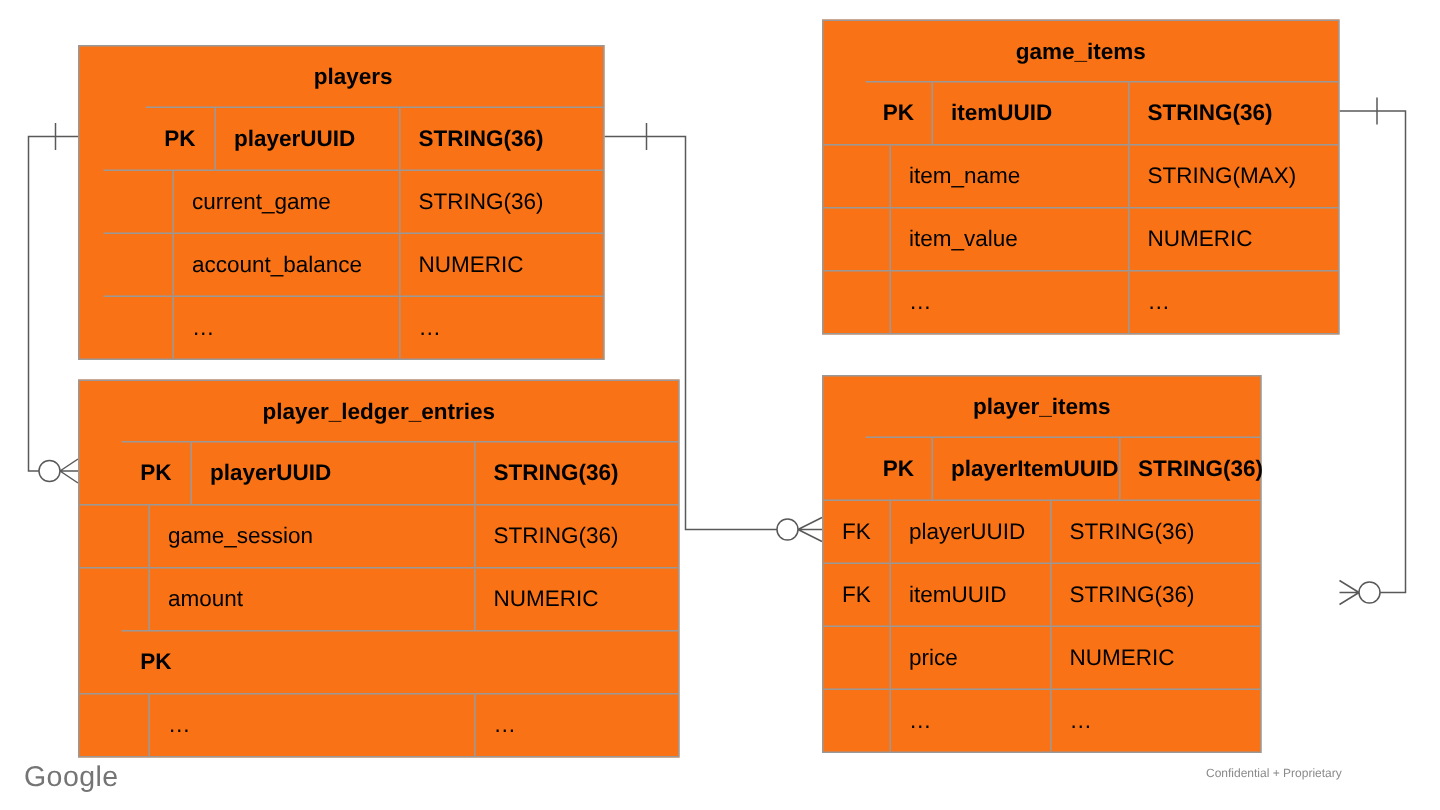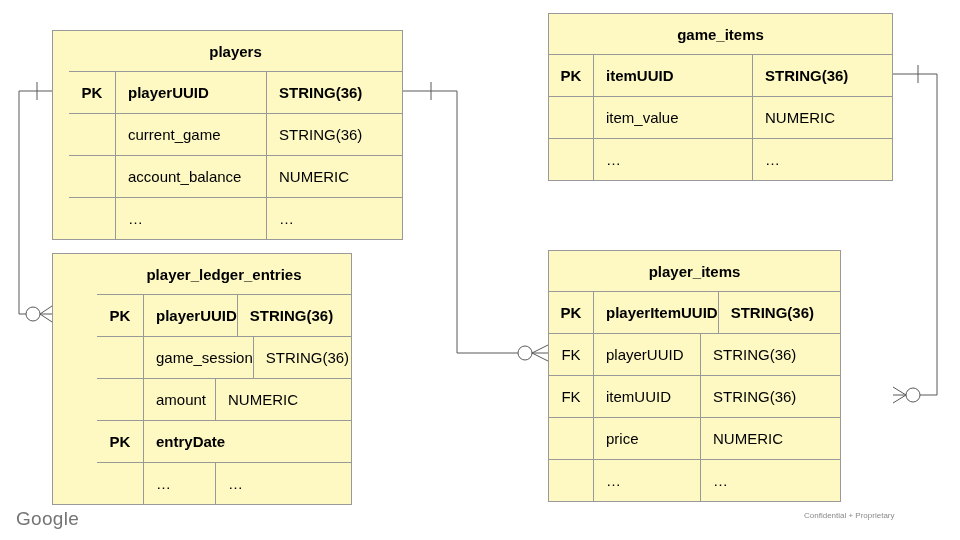--- a/index.html
+++ b/index.html
@@ -8,41 +8,41 @@
     background: #ffffff; overflow: hidden;
     font-family: "Liberation Sans", sans-serif;
     color: #000;
   }
   svg.connectors {
     position: absolute; left: 0; top: 0; width: 960px; height: 540px;
     pointer-events: none;
   }
   .erd-table {
     position: absolute; box-sizing: border-box;
-    background: #fef9c3; border: 1px solid #999999;
+    background: #f97316; border: 1px solid #999999;
   }
   .t-header {
     height: 40px; box-sizing: border-box;
     display: flex; align-items: center; justify-content: center;
     font-weight: bold; font-size: 15px;
   }
   .t-row {
     display: grid; height: 42px; font-size: 15px;
     box-sizing: border-box; border-top: 1px solid #999999;
   }
   .cols-left  .t-row { grid-template-columns: 46px 1fr 136px; }
   .cols-right .t-row { grid-template-columns: 44px 1fr 140px; }
   .t-row > div { display: flex; align-items: center; box-sizing: border-box; }
   .cell-key  { justify-content: center; }
   .cell-name, .cell-type { border-left: 1px solid #999999; padding-left: 12px; }
-  .t-row.bold { font-weight: bold; }
+  .t-row.bold { font-weight: bold; margin-left: 28px; }
 
   .tbl-players        { left: 52px;  top: 30px;  width: 351px; padding-left: 16px; }
   .tbl-game-items     { left: 548px; top: 13px;  width: 345px; }
-  .tbl-ledger         { left: 52px;  top: 253px; width: 300px; padding-left: 44px; }
+  .tbl-ledger         { left: 52px;  top: 253px; width: 401px; }
   .tbl-player-items   { left: 548px; top: 250px; width: 293px; }
 
   .google-logo {
     position: absolute; left: 16px; top: 508px;
     font-size: 19px; color: #747474; letter-spacing: 0.3px;
   }
   .confidential {
     position: absolute; left: 804px; top: 511px;
     font-size: 8px; color: #8a8a8a;
   }
@@ -100,20 +100,25 @@
 
 <div class="erd-table cols-right tbl-game-items">
   <div class="t-header">game_items</div>
   <div class="t-row bold">
     <div class="cell-key">PK</div>
     <div class="cell-name">itemUUID</div>
     <div class="cell-type">STRING(36)</div>
   </div>
   <div class="t-row">
     <div class="cell-key"></div>
+    <div class="cell-name">item_name</div>
+    <div class="cell-type">STRING(MAX)</div>
+  </div>
+  <div class="t-row">
+    <div class="cell-key"></div>
     <div class="cell-name">item_value</div>
     <div class="cell-type">NUMERIC</div>
   </div>
   <div class="t-row">
     <div class="cell-key"></div>
     <div class="cell-name">…</div>
     <div class="cell-type">…</div>
   </div>
 </div>
 
@@ -129,21 +134,20 @@
     <div class="cell-name">game_session</div>
     <div class="cell-type">STRING(36)</div>
   </div>
   <div class="t-row">
     <div class="cell-key"></div>
     <div class="cell-name">amount</div>
     <div class="cell-type">NUMERIC</div>
   </div>
   <div class="t-row bold">
     <div class="cell-key">PK</div>
-    <div class="cell-name">entryDate</div>
   </div>
   <div class="t-row">
     <div class="cell-key"></div>
     <div class="cell-name">…</div>
     <div class="cell-type">…</div>
   </div>
 </div>
 
 <div class="erd-table cols-right tbl-player-items">
   <div class="t-header">player_items</div>

